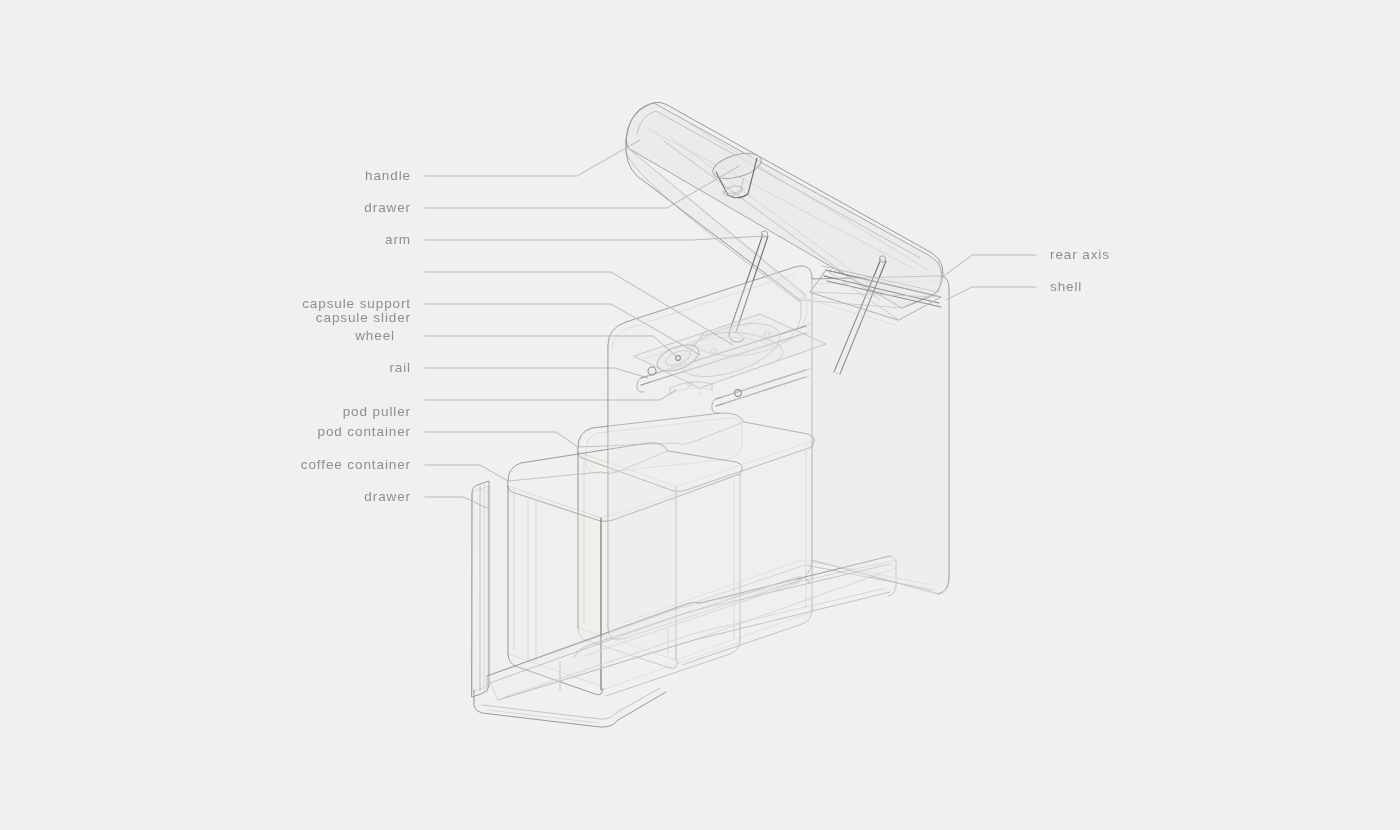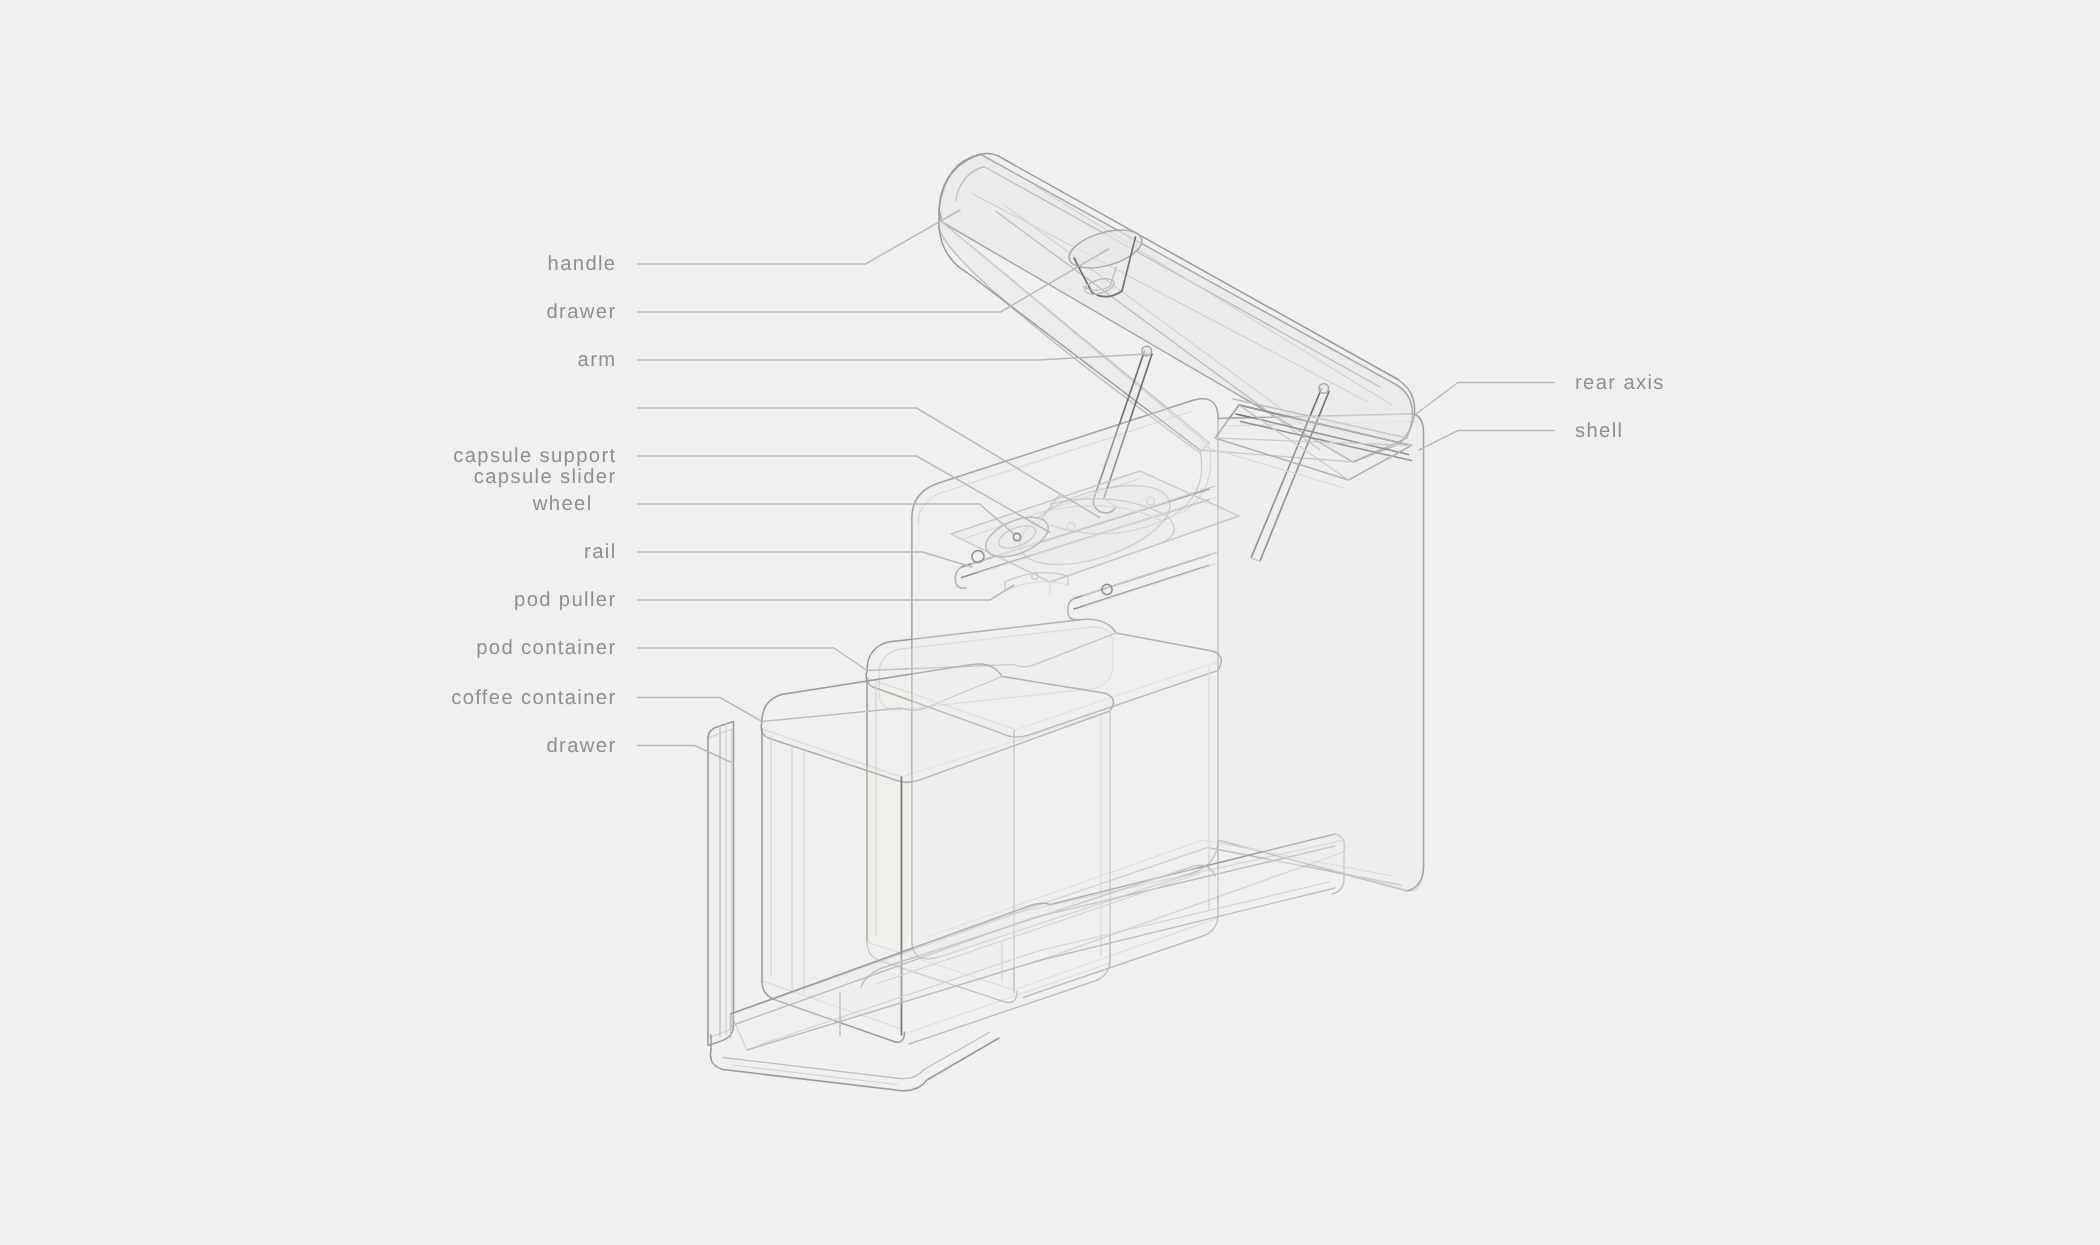--- a/index.html
+++ b/index.html
@@ -277,21 +277,21 @@
     </g>
   </svg>
 
   <div class="lbl left" style="left:411px; top:176px;">handle</div>
   <div class="lbl left" style="left:411px; top:208px;">drawer</div>
   <div class="lbl left" style="left:411px; top:240px;">arm</div>
   <div class="lbl left" style="left:411px; top:272px;margin-top:46px;">capsule slider</div>
   <div class="lbl left" style="left:411px; top:304px;">capsule support</div>
   <div class="lbl left" style="left:395px; top:336px;">wheel</div>
   <div class="lbl left" style="left:411px; top:368px;">rail</div>
-  <div class="lbl left" style="left:411px; top:400px;">pod puller</div>
+  <div class="lbl left" style="left:411px; top:412px;">pod puller</div>
   <div class="lbl left" style="left:411px; top:432px;">pod container</div>
   <div class="lbl left" style="left:411px; top:465px;text-align:center;">coffee container</div>
   <div class="lbl left" style="left:411px; top:497px;">drawer</div>
 
   <div class="lbl right" style="left:1050px; top:255px;">rear axis</div>
   <div class="lbl right" style="left:1050px; top:287px;text-align:right;">shell</div>
 
 </div>
 
 </body></html>

